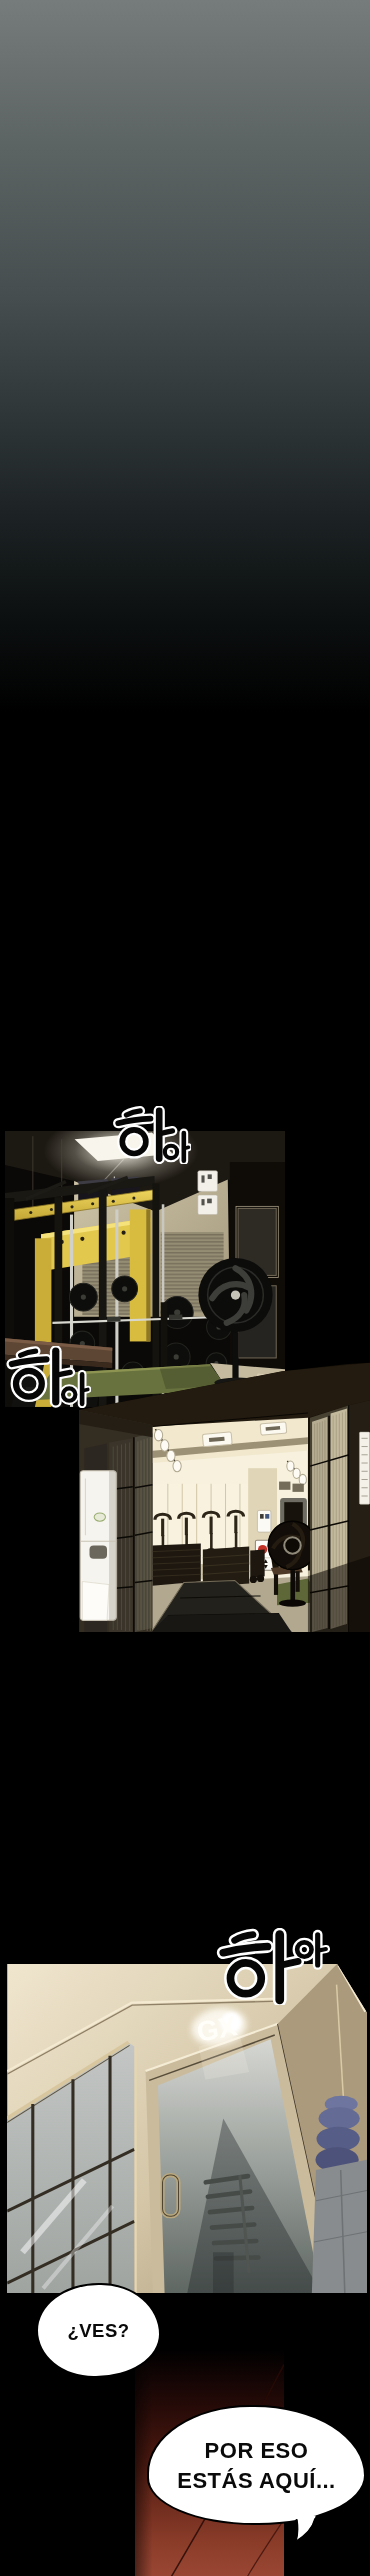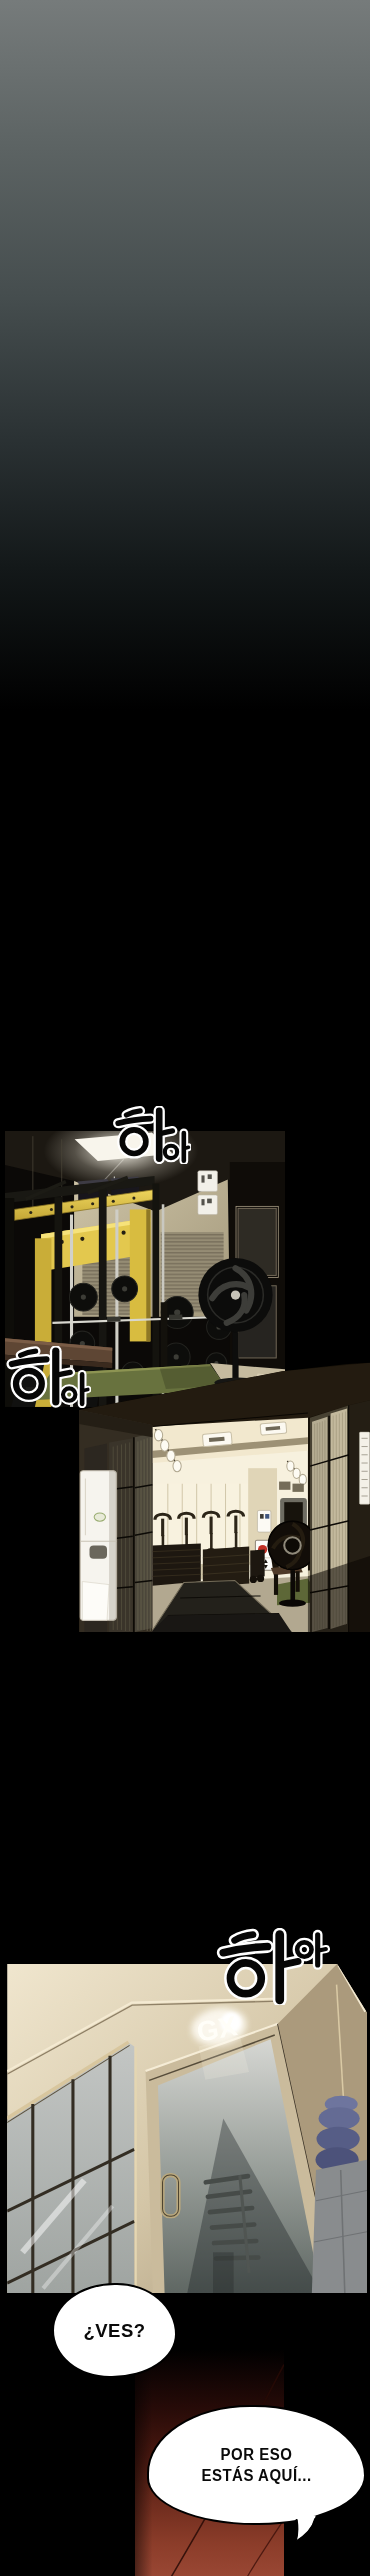--- a/index.html
+++ b/index.html
@@ -20,24 +20,24 @@
   .sfx{pointer-events:none;}
   #sfx-1{left:111px;top:1106px;}
   #sfx-2{left:4.1px;top:1346px;}
   #sfx-3{left:212px;top:1928px;}
   .sfx path,.sfx circle{fill:none;stroke-linecap:round;stroke-linejoin:round;}
   .sfx .w{stroke:#ffffff;}
   .sfx .k{stroke:#060606;}
   
   .bubble{background:#fff;border:2.1px solid #000;display:flex;align-items:center;justify-content:center;
     text-align:center;color:#0a0a0a;font-weight:bold;z-index:6;}
-  #bubble-1{left:52px;top:2283px;width:121px;height:91px;
+  #bubble-1{left:36px;top:2283px;width:121px;height:91px;
     border-radius:50% 48% 52% 46% / 50% 54% 46% 50%;font-size:18.5px;letter-spacing:0.5px;}
   #bubble-2{left:147px;top:2405px;width:215px;height:116px;
-    border-radius:48% 52% 50% 50% / 58% 60% 42% 40%;font-size:15px;line-height:1.32;letter-spacing:0.5px;}
+    border-radius:48% 52% 50% 50% / 58% 60% 42% 40%;font-size:22px;line-height:1.32;letter-spacing:0.5px;}
   #bubble-2 .lines{transform:scaleY(1.04);}
   #bubble-tail{left:292px;top:2513px;z-index:7;}
   
   #red-strip{left:135px;top:2349px;width:149px;height:272px;z-index:2;
     background:linear-gradient(180deg,#000 0%,#120504 10%,#270b08 22%,#47170f 38%,#6b2a1c 55%,#8c3d2a 72%,#9c4936 86%,#a3513c 100%);}
 </style>
 </head>
 <body>
 
 <div id="page">

